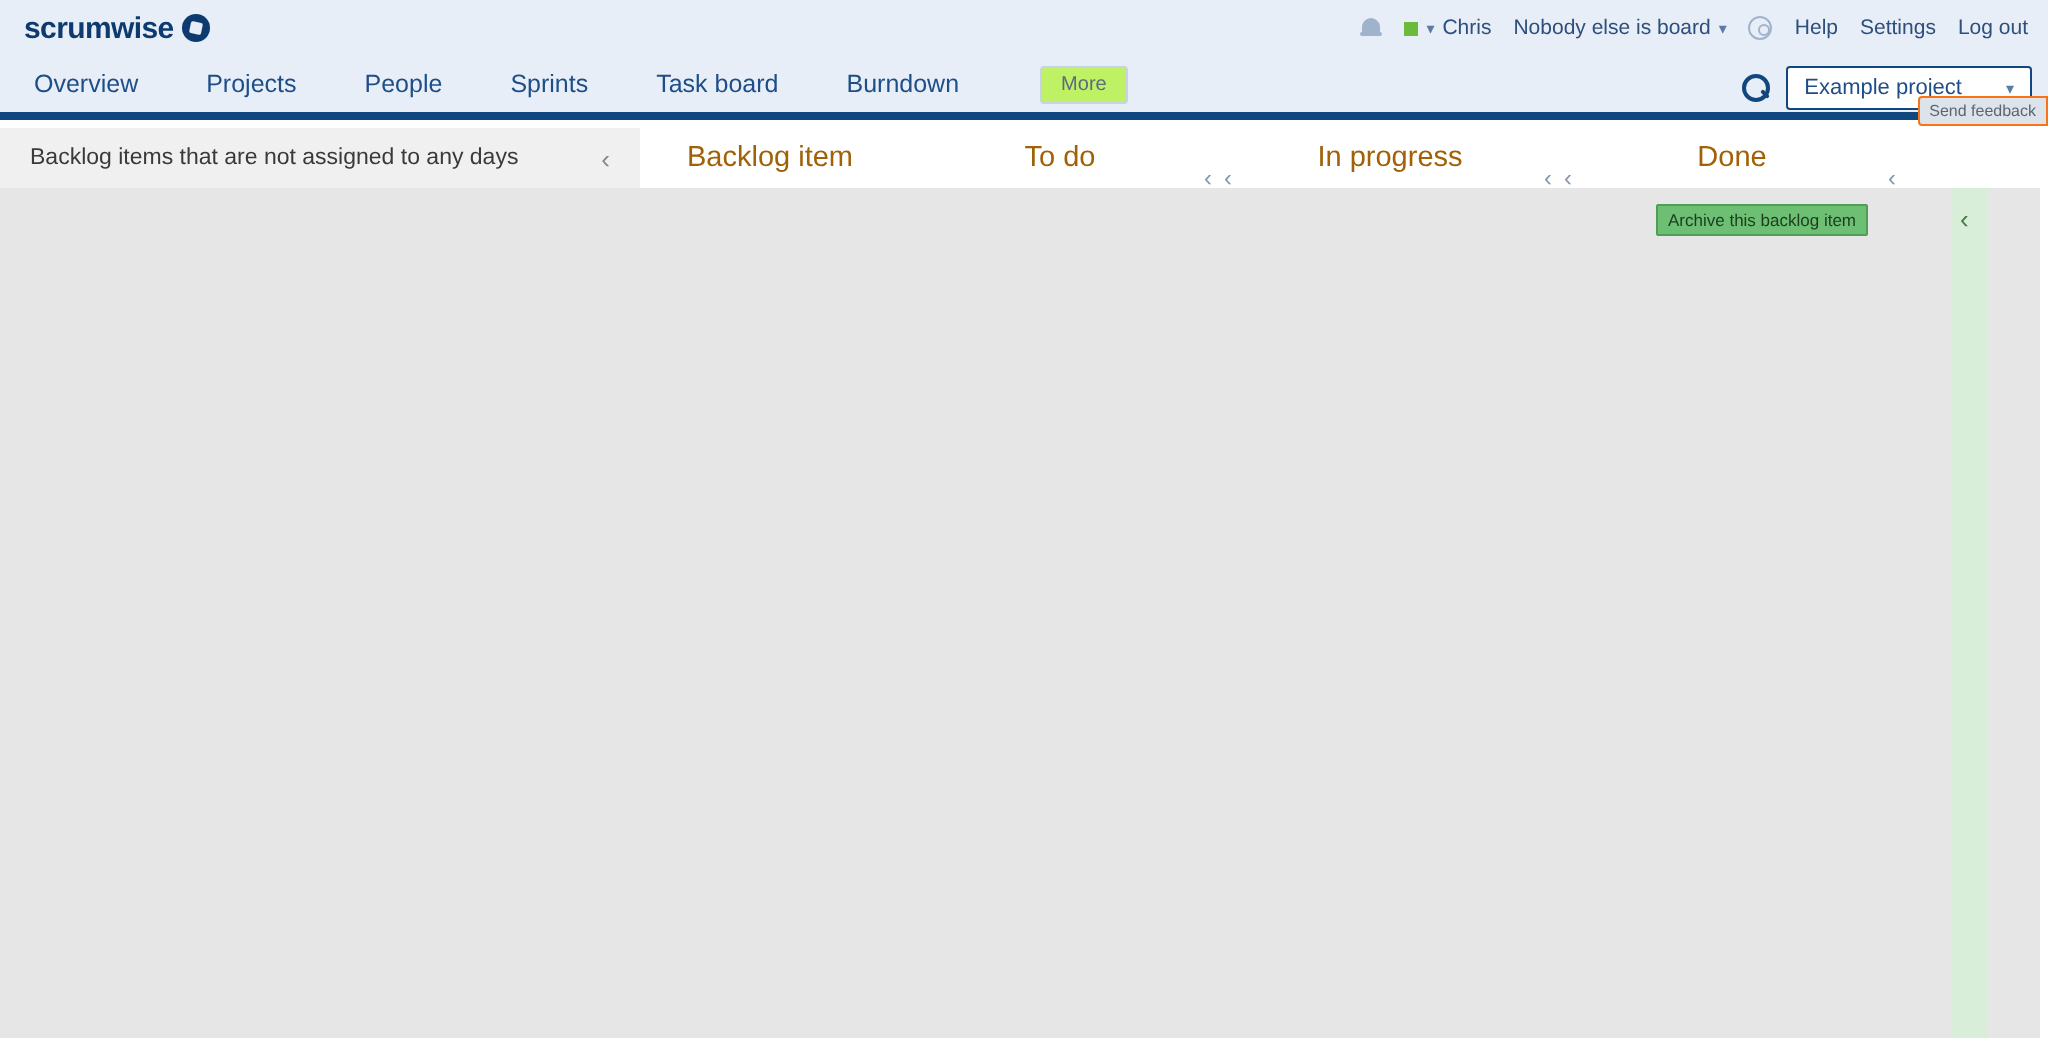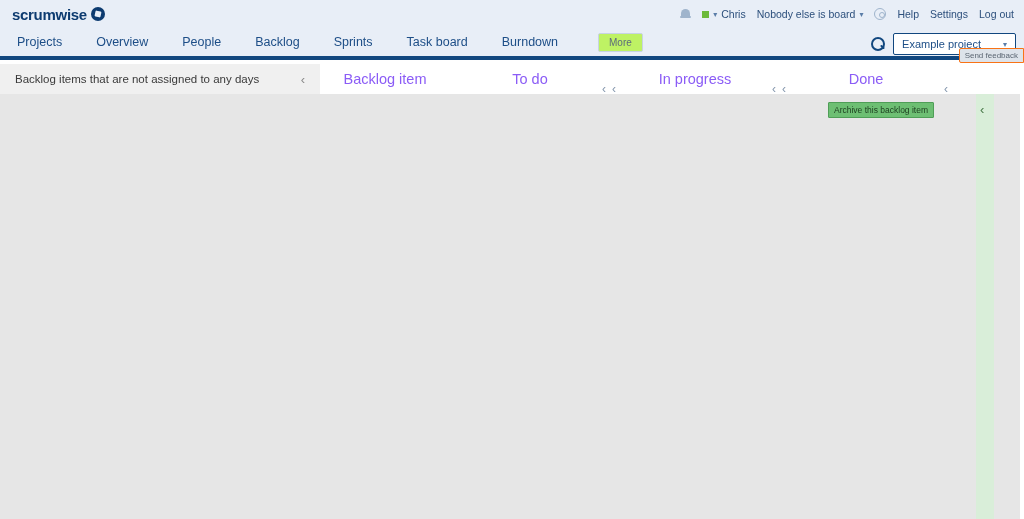--- a/index.html
+++ b/index.html
@@ -141,21 +141,21 @@
   .badge-days .unit { font-size: 7.5px; color: #7c98ab; }
 
   
   .col {
     position: relative; flex: none; padding-top: 0;
   }
   .col-header {
     height: 30px; display: flex; align-items: center; justify-content: center;
     position: relative;
   }
-  .col-title { font-size: 14.5px; color: #8b5cf6; }
+  .col-title { font-size: 14.5px; color: #a16207; }
   .col-chev-l, .col-chev-r {
     position: absolute; top: 18px; font-size: 12px; color: #8496ad; cursor: pointer;
   }
   .col-chev-l { left: 2px; }
   .col-chev-r { right: 4px; }
   .col-body {
     position: absolute; left: 0; right: 0; top: 30px; bottom: 0;
     padding: 0 6px;
   }
   .col-1 { width: 130px; }
@@ -280,24 +280,23 @@
         <span class="caret">▾</span>
       </span>
       <span class="help-circle"></span>
       <span class="tb-link">Help</span>
       <span class="tb-link">Settings</span>
       <span class="tb-link">Log out</span>
     </div>
   </div>
 
   <div class="navbar">
+    <div class="nav-item">Overview</div>
     <div class="nav-item">Projects</div>
-    <div class="nav-item">Overview</div>
     <div class="nav-item">People</div>
-    <div class="nav-item">Backlog</div>
     <div class="nav-item">Sprints</div>
     <div class="nav-item">Task board</div>
     <div class="nav-item">Burndown</div>
     <div class="nav-more">More</div>
     <div class="nav-right">
       <span class="search-icon"></span>
       <div class="project-select">
         <span>Example project</span>
         <span class="caret">▾</span>
       </div>

